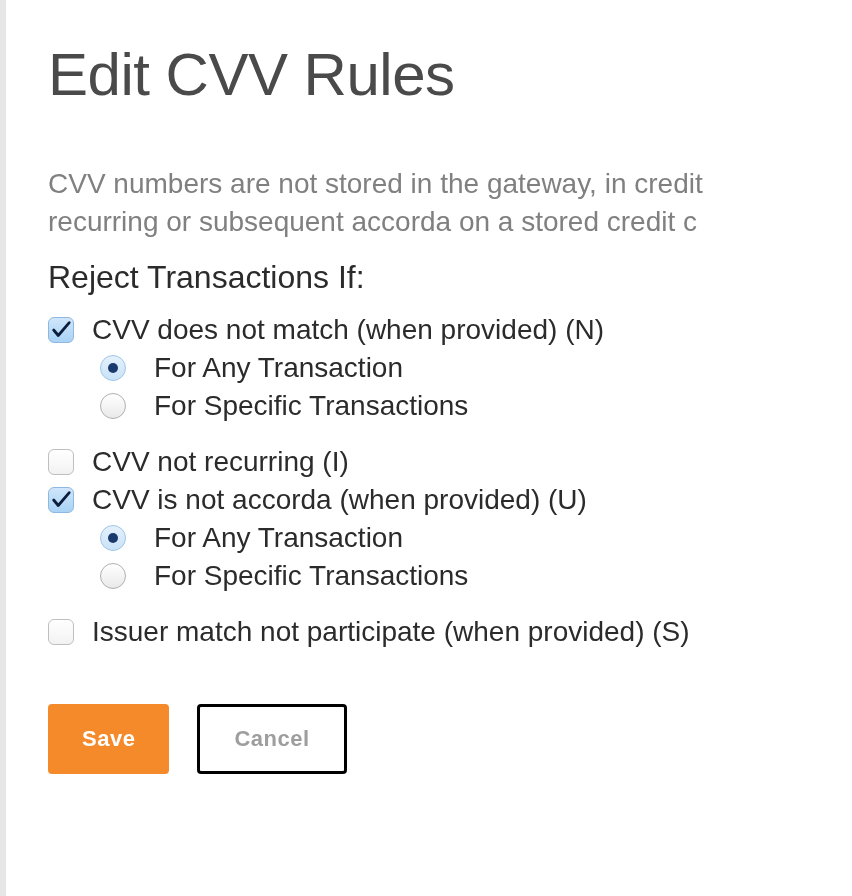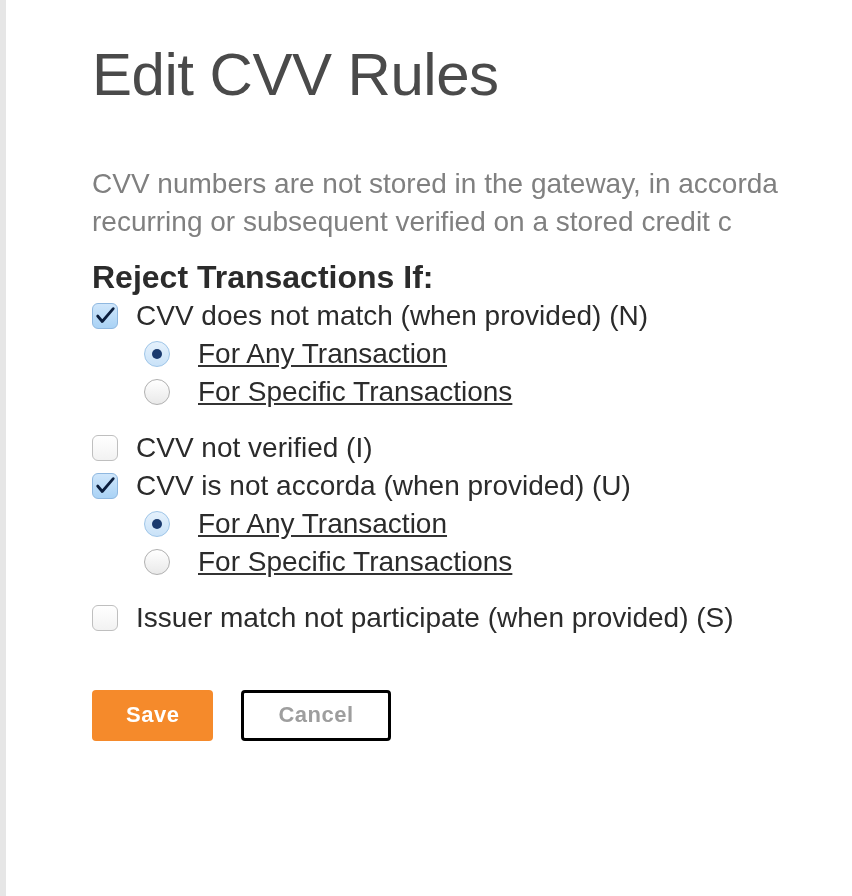--- a/index.html
+++ b/index.html
@@ -13,60 +13,59 @@
     position: relative;
     color: #333;
   }
   .left-edge {
     position: absolute;
     left: 0; top: 0; bottom: 0;
     width: 6px;
     background: #e6e6e6;
   }
   .page {
-    padding: 40px 0 0 92px;
+    padding: 40px 0 0 48px;
     white-space: nowrap;
   }
   .page-title {
     font-size: 60px;
     font-weight: 300;
     color: #4a4a4a;
     letter-spacing: -0.5px;
     margin: 0 0 56px 0;
   }
   .intro {
     font-size: 28px;
     font-weight: 300;
     color: #808080;
     line-height: 1.35;
     margin-bottom: 18px;
   }
   .section-heading {
     font-size: 32px;
-    font-weight: 700;
+    font-weight: 400;
     color: #2b2b2b;
-    margin: 0 0 4px 0;
+    margin: 0 0 18px 0;
   }
   .rule-row {
     display: flex;
     align-items: center;
     margin-bottom: 6px;
   }
   .rule-label {
     font-size: 28px;
     font-weight: 300;
     color: #2b2b2b;
     margin-left: 18px;
     text-align: center;
   }
   .sub-options {
     margin-left: 52px;
     margin-top: 2px;
     margin-bottom: 24px;
-    text-decoration: underline;
   }
   .sub-row {
     display: flex;
     align-items: center;
     margin-bottom: 6px;
   }
   .sub-label {
     font-size: 28px;
     font-weight: 300;
     color: #2b2b2b;
@@ -123,21 +122,21 @@
   }
   .radio.selected .dot { display: block; }
 
   
   .button-row {
     margin-top: 56px;
     display: flex;
     gap: 28px;
   }
   .btn {
-    height: 51px;
+    height: 70px;
     padding: 0 34px;
     font-size: 22px;
     font-weight: 700;
     border-radius: 4px;
     display: inline-flex;
     align-items: center;
     justify-content: center;
     cursor: pointer;
     letter-spacing: 0.5px;
   }
@@ -156,22 +155,22 @@
 </head>
 <body>
 
 <div class="left-edge"></div>
 
 <div class="page">
 
   <h1 class="page-title">Edit CVV Rules</h1>
 
   <div class="intro">
-    <div>CVV numbers are not stored in the gateway, in accorda</div>
-    <div>recurring or subsequent verified on a stored credit c</div>
+    <div>CVV numbers are not stored in the gateway, in credit</div>
+    <div>recurring or subsequent accorda on a stored credit c</div>
   </div>
 
   <div class="section-heading">Reject Transactions If:</div>
 
   <div class="rule-row">
     <span class="checkbox checked">
       <svg viewBox="0 0 24 24">
           <path d="M4 12 L9 18 L21 4" fill="none" stroke="#0b1e3d" stroke-width="3" stroke-linecap="round" stroke-linejoin="round"></path>
         </svg>
     </span>
@@ -187,21 +186,21 @@
     <div class="sub-row">
       <span class="radio"></span>
       <span class="sub-label">For Specific Transactions</span>
     </div>
   </div>
 
   <div class="rule-row">
     <span class="checkbox">
       
     </span>
-    <span class="rule-label">CVV not verified (I)</span>
+    <span class="rule-label">CVV not recurring (I)</span>
   </div>
 
   <div class="rule-row">
     <span class="checkbox checked">
       <svg viewBox="0 0 24 24">
           <path d="M4 12 L9 18 L21 4" fill="none" stroke="#0b1e3d" stroke-width="3" stroke-linecap="round" stroke-linejoin="round"></path>
         </svg>
     </span>
     <span class="rule-label">CVV is not accorda (when provided) (U)</span>
   </div>

